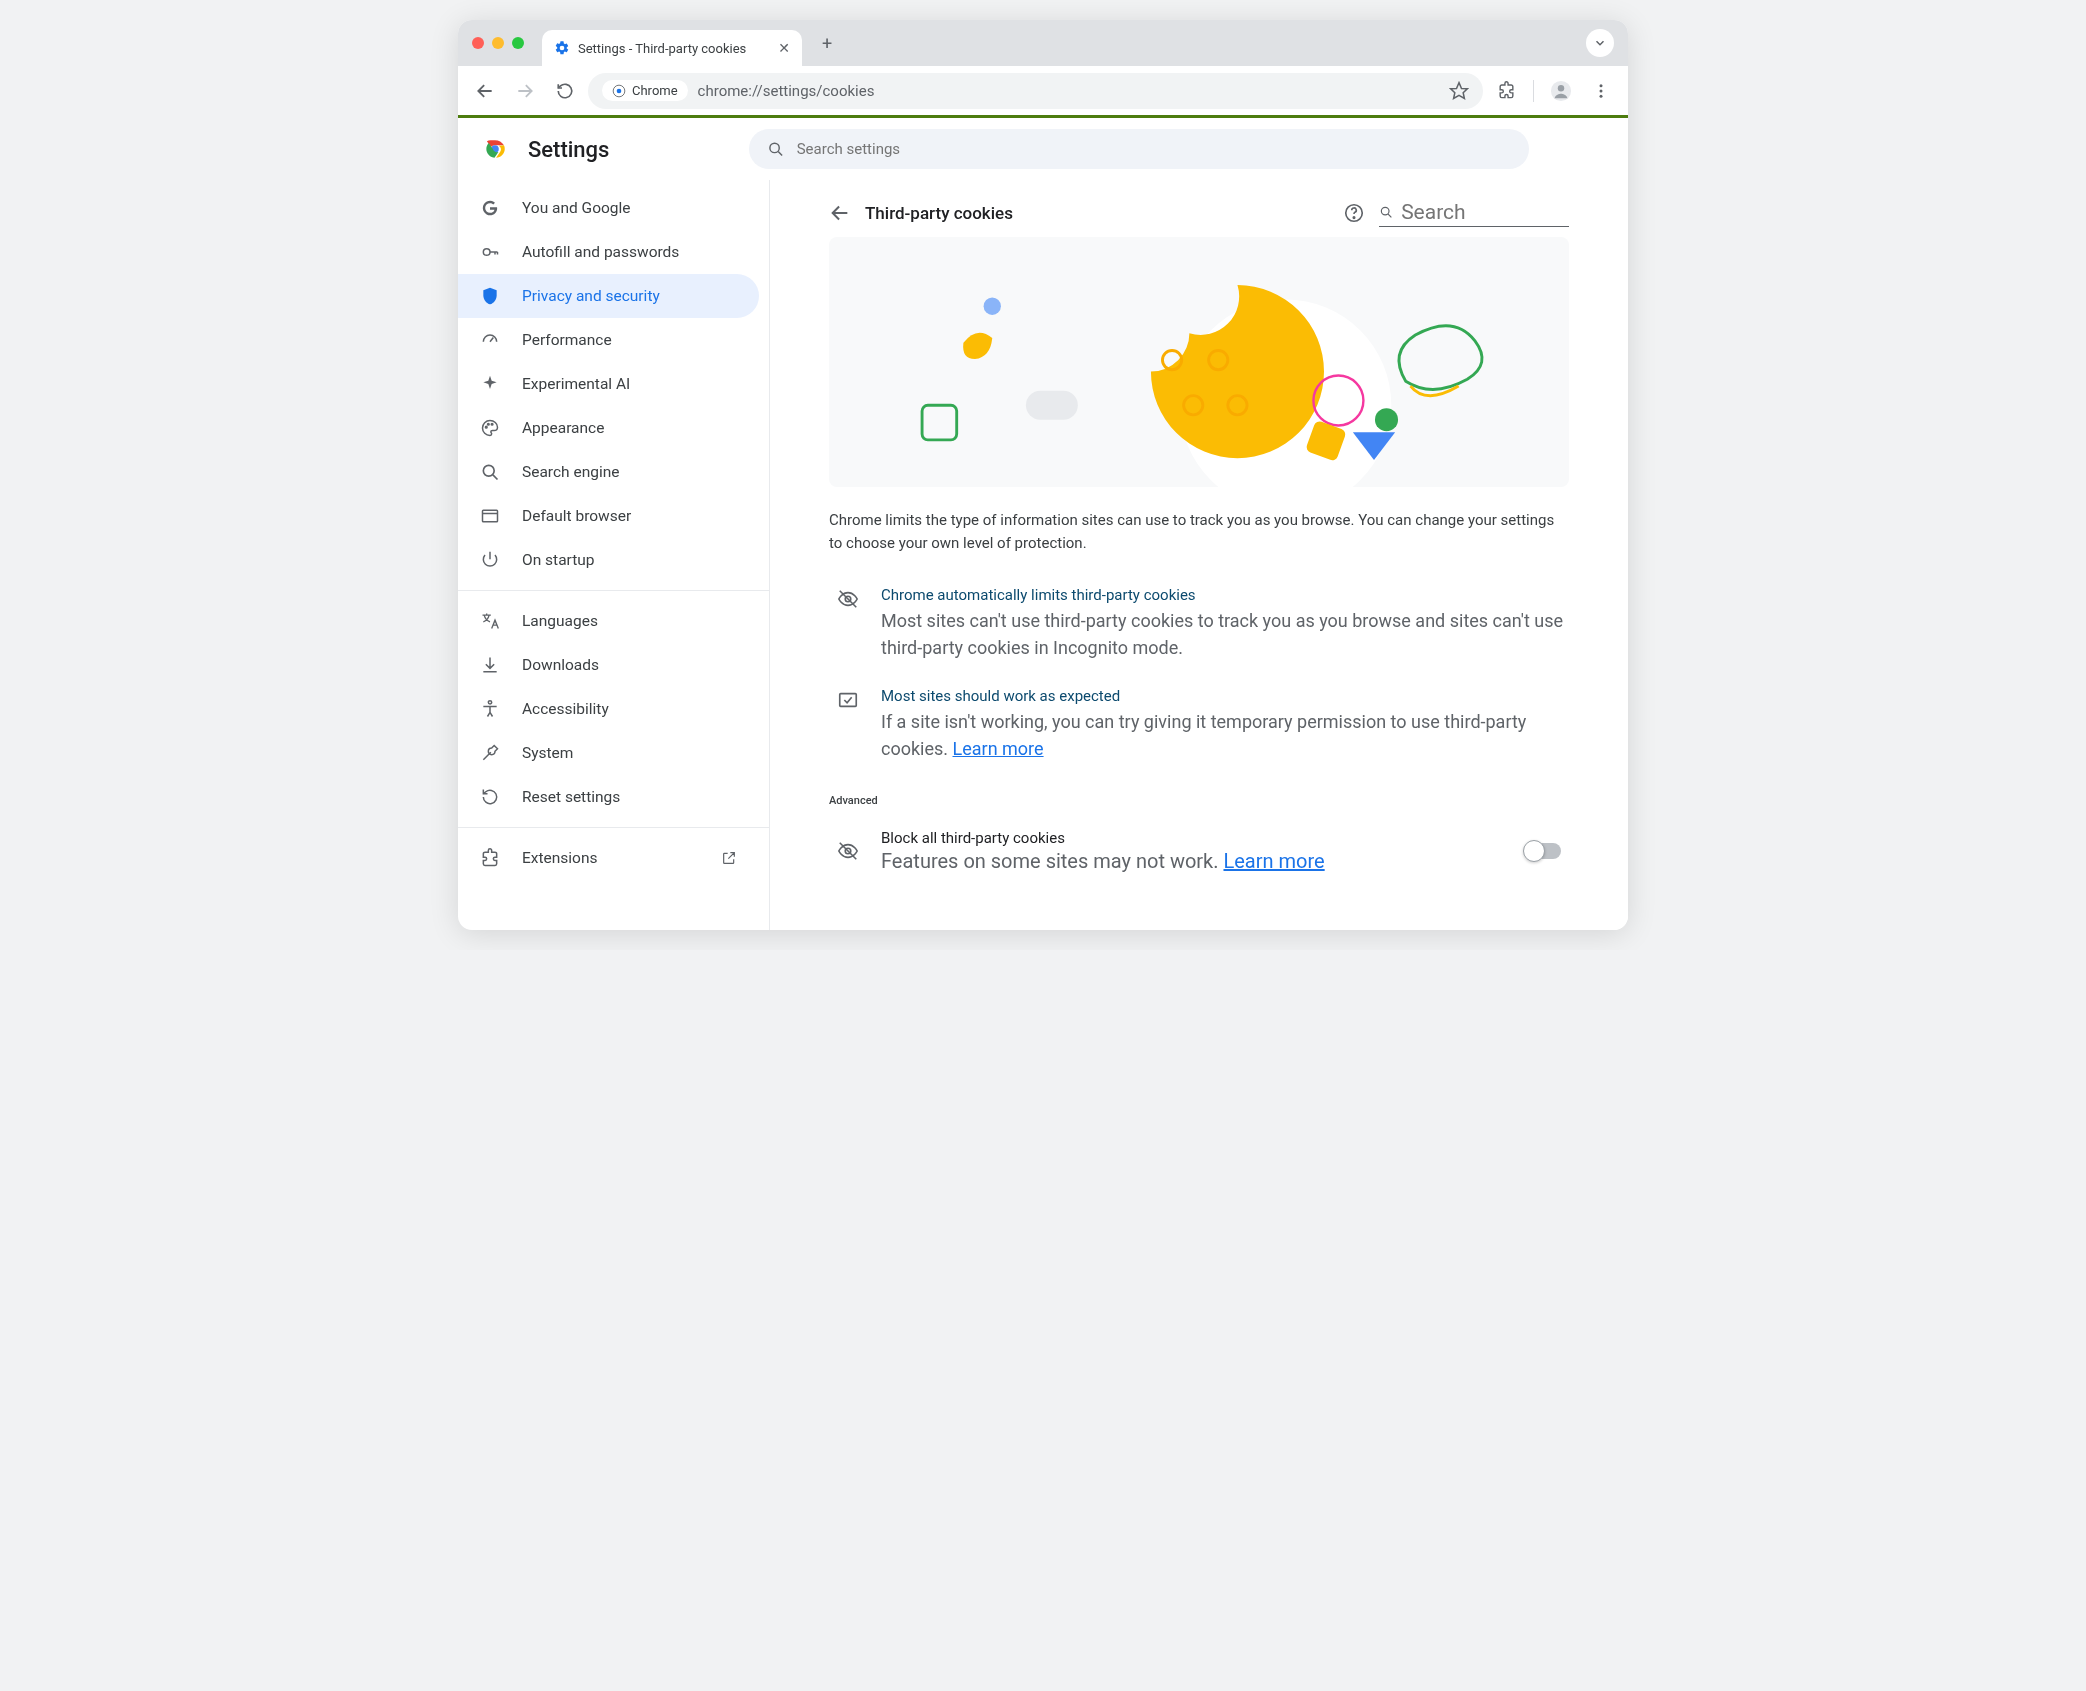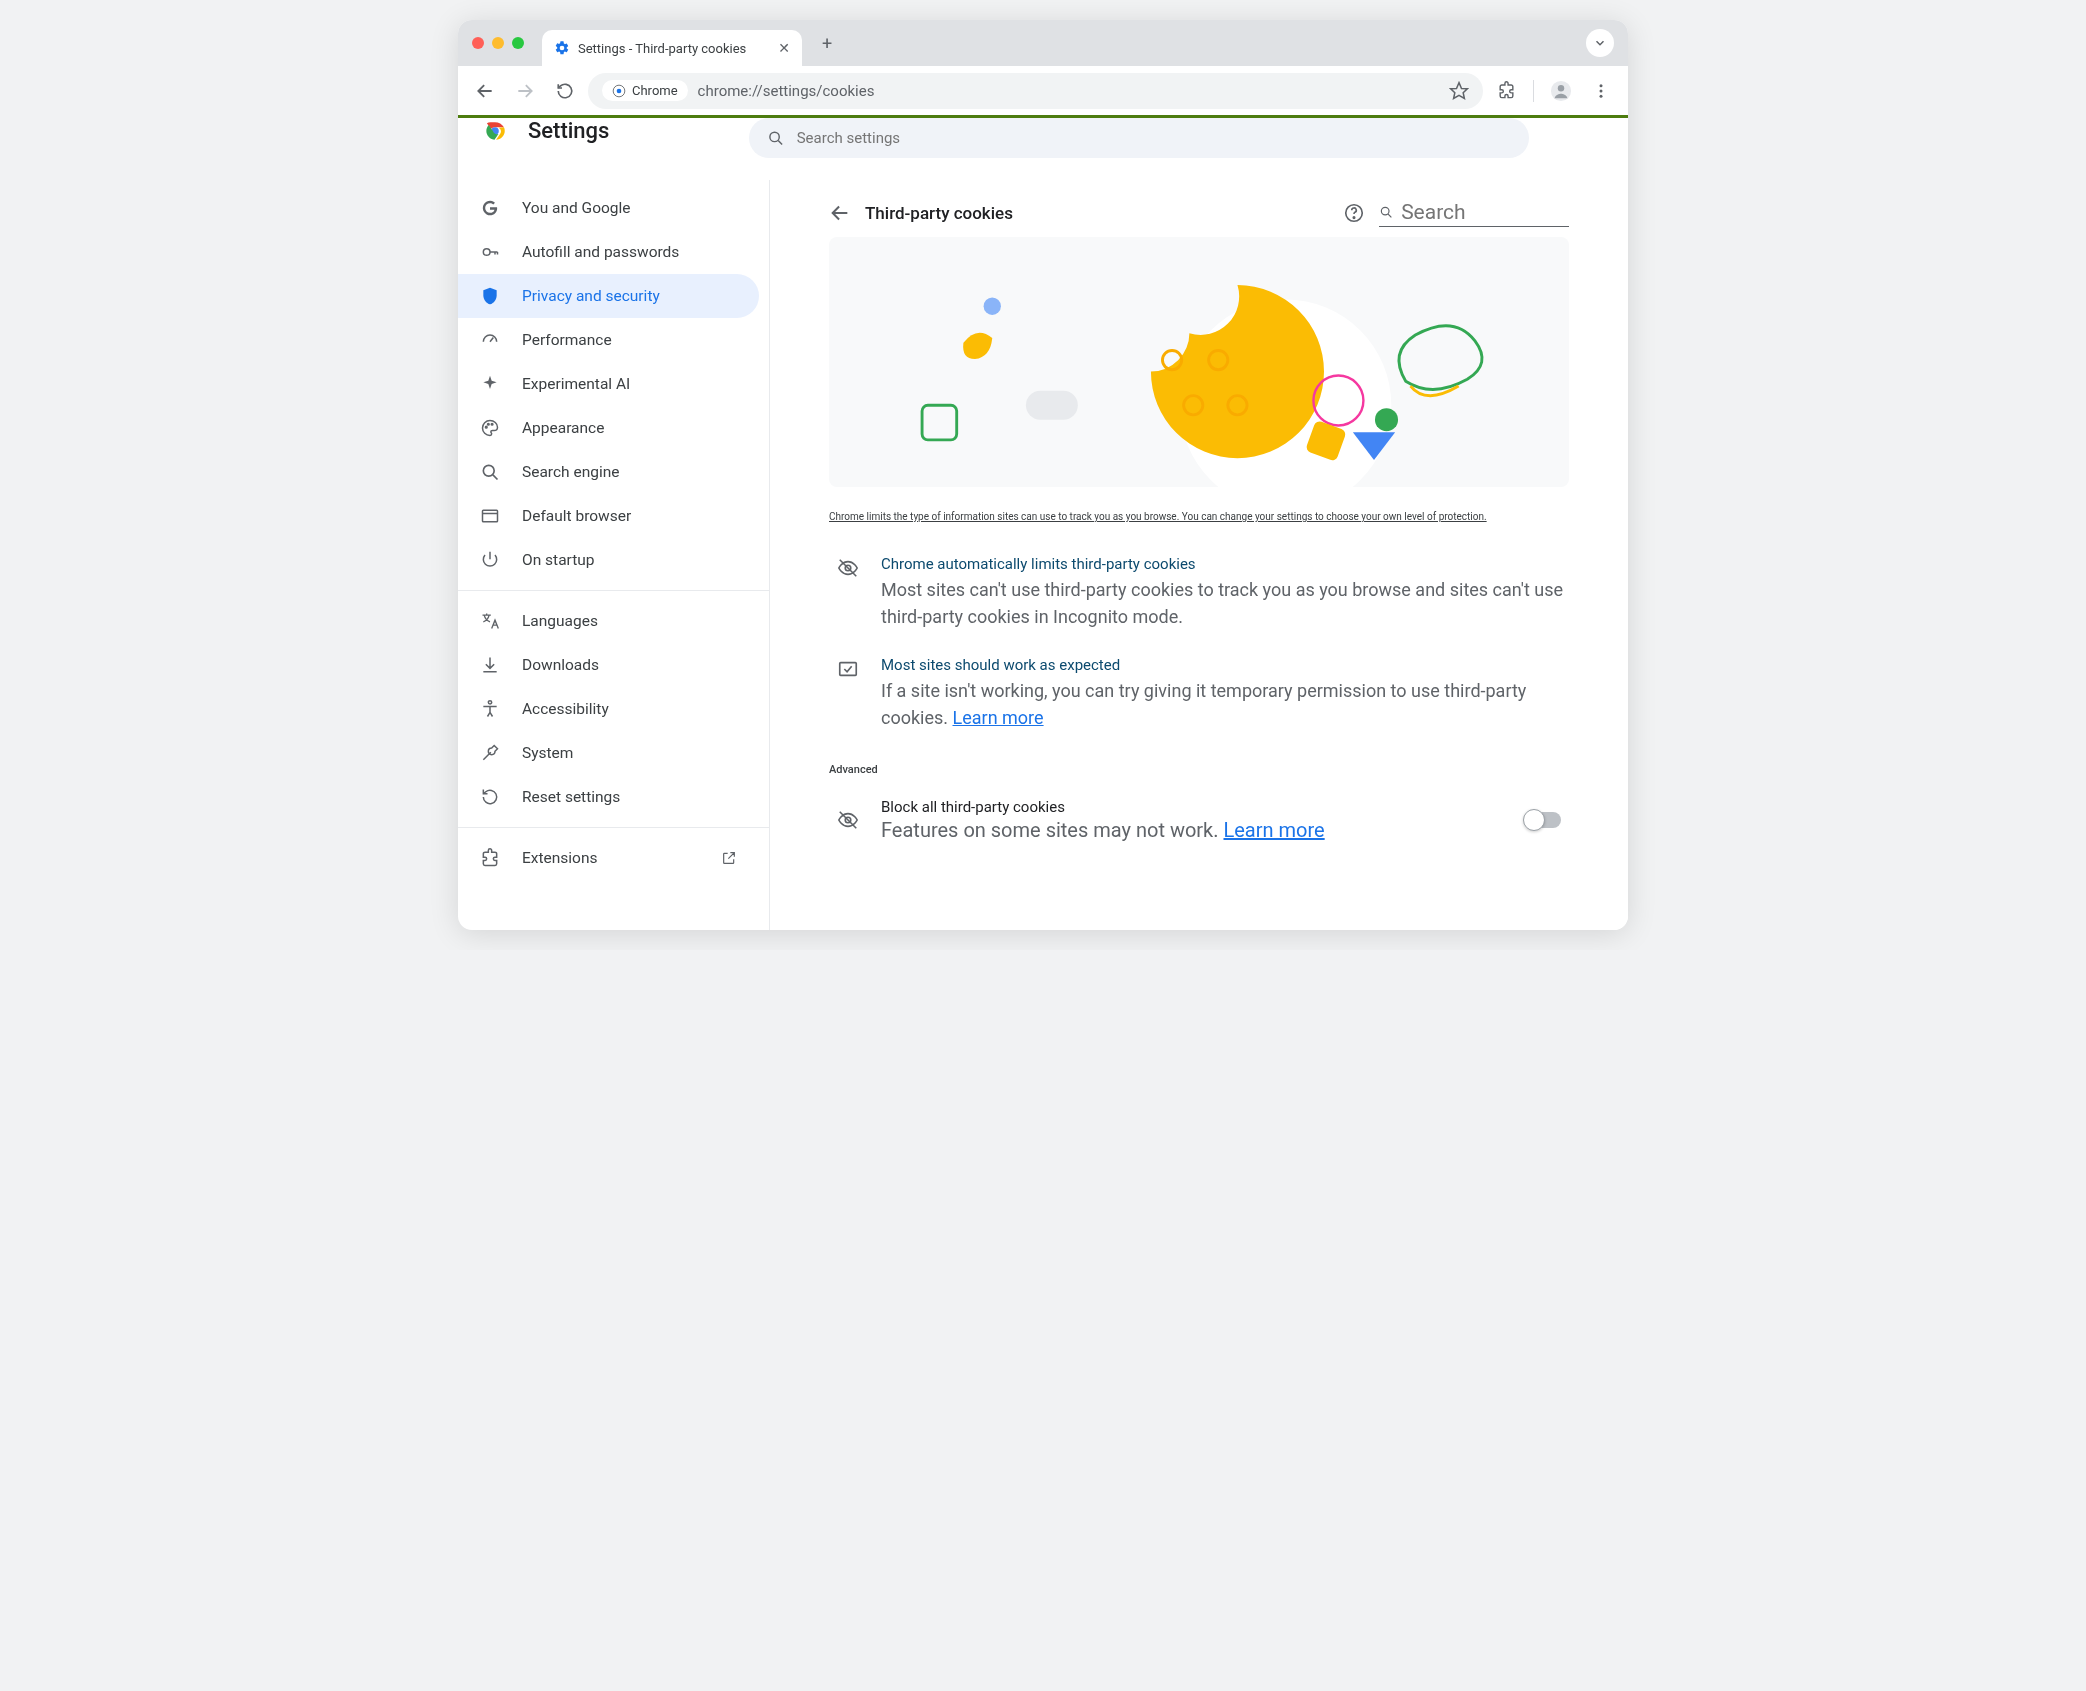--- a/index.html
+++ b/index.html
@@ -22,21 +22,21 @@
   .toolbar { background:#fff; height:52px; display:flex; align-items:center; padding: 0 10px; gap: 6px; border-bottom:3px solid #4d7c0f;}
   .navbtn { width:34px; height:34px; display:flex; align-items:center; justify-content:center; border-radius:50%; color:#5f6368; cursor:pointer; }
   .navbtn.disabled{ color:#bdc1c6; }
   .omnibox { flex:1; height:36px; background:#f1f3f4; border-radius:18px; display:flex; align-items:center; padding:0 14px; gap:10px; }
   .omnibox .chip{ display:flex; align-items:center; gap:6px; background:#fff; border-radius:14px; padding:3px 10px; font-size:13px; color:#3c4043;}
   .omnibox .url{ font-size:15px; color:#5f6368;}
   .omnibox .star{ margin-left:auto; color:#5f6368;}
   .toolsep{ width:1px; height:22px; background:#dadce0; margin:0 4px;}
 
   
-  .settings-hdr { height:62px; display:flex; align-items:flex-start; padding:0 24px; gap:20px; }
+  .settings-hdr { height:62px; display:flex; align-items:center; padding:0 24px; gap:20px; }
   .chrome-logo svg{ width:26px; height:26px;}
   .settings-title{ font-size:22px; font-weight:500; color:#202124;}
   .searchbar{ flex:1; max-width:780px; margin-left:120px; height:40px; background:#f0f3f8; border-radius:20px; display:flex; align-items:center; padding:0 18px; gap:12px; color:#5f6368;}
   .searchbar input{ border:none; background:transparent; font-size:15px; outline:none; width:100%; color:#202124;}
 
   
   .body { display:flex; height: 750px; }
   .sidebar { width: 312px; border-right:1px solid #e8eaed; padding-top:6px; overflow-y:auto;}
   .side-item{ display:flex; align-items:center; gap:22px; padding: 12px 22px; font-size:15.5px; color:#3c4043; cursor:pointer; border-radius:0 22px 22px 0; margin-right:10px; }
   .side-item.active{ background:#e8f0fe; color:#1a73e8;}
@@ -51,21 +51,21 @@
   .page-hdr{ display:flex; align-items:center; gap:14px; margin-bottom: 10px;}
   .page-hdr .back{ color:#5f6368; cursor:pointer;}
   .page-hdr h2{ font-size:17px; font-weight:500; color:#202124; flex:1;}
   .page-hdr .help{ color:#5f6368; cursor:pointer;}
   .page-hdr .local-search{ display:flex; align-items:center; gap:8px; border-bottom:1px solid #5f6368; padding:2px 0; width:190px;}
   .page-hdr .local-search input{ border:none; outline:none; font-size:21px; width:100%;}
 
   .hero { height:250px; background:#f8f9fa; border-radius:8px; margin:10px 0 22px; position:relative; overflow:hidden;}
   .hero svg{ width:100%; height:100%;}
 
-  .intro{ font-size:10px; color:#3c4043; line-height:1.55; margin-bottom:20px;text-decoration:underline;}
+  .intro{ font-size:15px; color:#3c4043; line-height:1.55; margin-bottom:20px;}
   .inforow{ display:flex; gap:22px; padding:10px 0 16px 8px;}
   .inforow .ico{ color:#5f6368; padding-top:2px;}
   .inforow .txt h4{ font-size:15px; font-weight:400; color:#0c4a6e; margin-bottom:3px;}
   .inforow .txt p{ font-size:18px; color:#5f6368; line-height:1.5;}
   a.link{ color:#1a73e8; text-decoration:underline; cursor:pointer;}
 
   .section-h{ font-size:11px; font-weight:500; color:#3c4043; margin:16px 0 8px;}
   .optrow{ display:flex; align-items:center; gap:22px; padding:14px 8px;}
   .optrow .txt{ flex:1;}
   .optrow h4{ font-size:15px; font-weight:400; color:#202124; margin-bottom:2px;}

